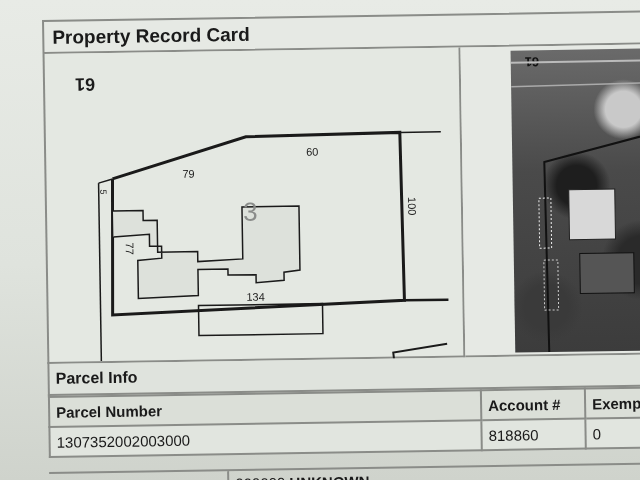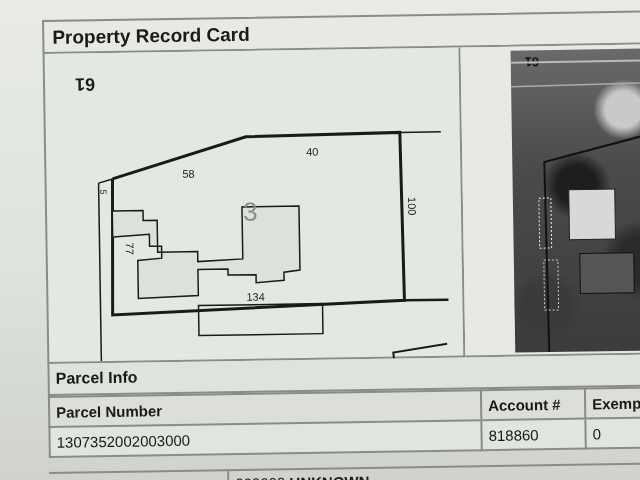--- a/index.html
+++ b/index.html
@@ -83,22 +83,22 @@
       <polyline points="66,126 200,86 354,84 356,252 64,262 66,126" fill="none" stroke="#1a1a1a" stroke-width="3"></polyline>
       <line x1="354" y1="84" x2="395" y2="84" stroke="#1a1a1a" stroke-width="1.5"></line>
       <line x1="356" y1="252" x2="400" y2="252" stroke="#1a1a1a" stroke-width="2.5"></line>
 
       <polyline points="66,158 96,158 96,168 110,168 110,200 150,200 150,210 195,208 195,156 252,156 252,220 236,222 236,230 208,232 208,224 180,224 180,218 150,218 150,244 90,246 90,208 114,206 114,194 102,194 102,182 66,184" fill="#dde1db" stroke="#1a1a1a" stroke-width="1.5"></polyline>
 
       <rect x="150" y="254" width="124" height="30" fill="none" stroke="#1a1a1a" stroke-width="1.5"></rect>
 
       <polyline points="346,324 344,304 398,296" fill="none" stroke="#1a1a1a" stroke-width="2"></polyline>
     </svg>
-    <span class="lbl" style="left:136px;top:116px;">58</span>
-    <span class="lbl" style="left:260px;top:96px;">40</span>
+    <span class="lbl" style="left:136px;top:116px;">79</span>
+    <span class="lbl" style="left:260px;top:96px;">60</span>
     <span class="lbl v" style="left:356px;top:152px;">100</span>
     <span class="lbl" style="left:198px;top:240px;">134</span>
     <span class="lbl v" style="left:54px;top:134px;font-size:9px;">5</span>
     <span class="lbl v" style="left:76px;top:190px;">77</span>
     <span class="lbl big3" style="left:196px;top:146px;">3</span>
   </div>
 
   <div class="photo-panel">
     <div class="photo">
       <span class="lot9">61</span>

